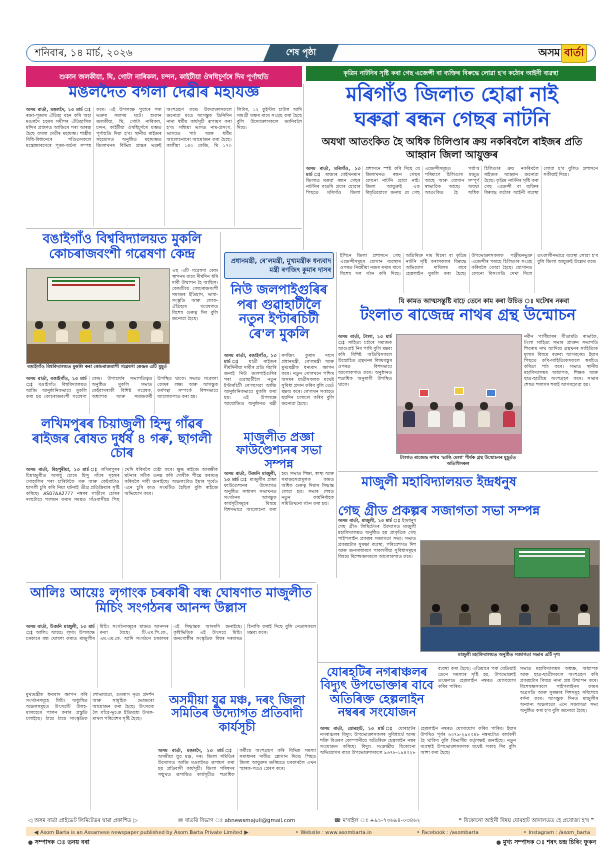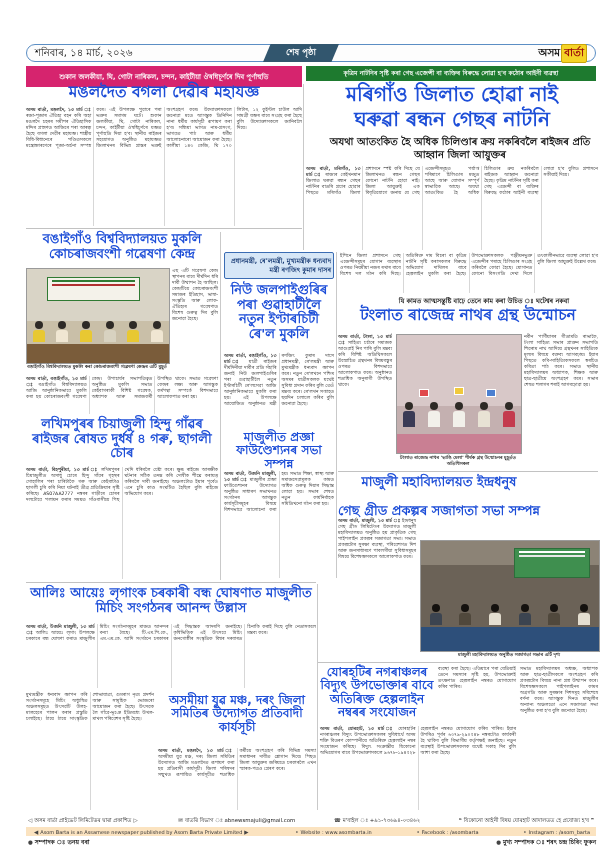--- a/index.html
+++ b/index.html
@@ -82,21 +82,21 @@
 </div>
 
 <div class="abs hl h-lg" style="left:26px;top:84px;width:276px;height:20px;">মঙলদৈত বগলা দেৱীৰ মহাযজ্ঞ</div>
 <div class="abs tiny cols-4" style="left:26px;top:107px;width:276px;height:119px;">
   <span class="dateline">অসম বাৰ্তা, মঙলদৈ, ১৩ মাৰ্চ ঃ</span>
   <span>ৰজা-পূজাৰ ঐতিহ্য বহন কৰি অহা মঙলদৈ চহৰৰ সমীপৰ ঐতিহাসিক মন্দিৰ প্ৰাঙ্গণত আজিৰে পৰা আৰম্ভ হৈছে বগলা দেৱীৰ মহাযজ্ঞ। শাস্ত্ৰীয় বিধি-বিধানেৰে পণ্ডিতসকলে মন্ত্ৰোচ্চাৰণেৰে পূজা-অৰ্চনা সম্পন্ন কৰে। এই উপলক্ষে পুৱাৰে পৰা ভক্তৰ সমাগম ঘটে। শুকান জলকীয়া, ঘি, গোটা নাৰিকল, চন্দন, কাইটীয়া ঔষধিচূৰ্ণৰে যজ্ঞত পূৰ্ণাহুতি দিয়া হ'ব। স্থানীয় ৰাইজৰ সহযোগত অনুষ্ঠিত মহাযজ্ঞত জিলাখনৰ বিভিন্ন প্ৰান্তৰ ভক্তই অংশগ্ৰহণ কৰে। উদ্যোক্তাসকলে জনোৱা মতে আগন্তুক তিনিদিন নানা ধৰ্মীয় কাৰ্যসূচী ৰূপায়ণ কৰা হ'ব। সন্ধিয়া ভাগত নাম-প্ৰসংগ, ভাগৱত পাঠ আৰু ধৰ্মীয় আলোচনাৰো আয়োজন কৰা হৈছে। কালীয়া ১৪৩ কেজি, ঘি ১৭০ লিটাৰ, ১২ কুইণ্টল চাউল আদি সামগ্ৰী যজ্ঞৰ বাবে সংগ্ৰহ কৰা হৈছে বুলি উদ্যোক্তাসকলে জানিবলৈ দিয়ে।</span>
 </div>
 
 <div class="abs hl h-xl" style="left:306px;top:83px;width:292px;">মৰিগাঁও জিলাত হোৱা নাই</div>
 <div class="abs hl h-xl" style="left:306px;top:108px;width:292px;">ঘৰুৱা ৰন্ধন গেছৰ নাটনি</div>
-<div class="abs subhead" style="left:318px;top:136px;width:284px;">অযথা আতংকিত হৈ অধিক চিলিণ্ডাৰ ক্ৰয় নকৰিবলৈ ৰাইজৰ প্ৰতি আহ্বান জিলা আয়ুক্তৰ</div>
+<div class="abs subhead" style="left:310px;top:136px;width:284px;">অযথা আতংকিত হৈ অধিক চিলিণ্ডাৰ ক্ৰয় নকৰিবলৈ ৰাইজৰ প্ৰতি আহ্বান জিলা আয়ুক্তৰ</div>
 <div class="abs tiny cols-5" style="left:306px;top:166px;width:292px;height:84px;">
   <span class="dateline">অসম বাৰ্তা, মৰিগাঁও, ১৩ মাৰ্চ ঃ</span>
   <span>ৰাজ্যৰ কেইখনমান জিলাত ঘৰুৱা ৰন্ধন গেছৰ নাটনিৰ বাতৰি প্ৰচাৰ হোৱাৰ পিছতে মৰিগাঁও জিলা প্ৰশাসনে স্পষ্ট কৰি দিছে যে জিলাখনত ৰন্ধন গেছৰ কোনো নাটনি হোৱা নাই। জিলা আয়ুক্তই এক বিবৃতিযোগে জনায় যে গেছ এজেন্সীসমূহত পৰ্যাপ্ত পৰিমাণে চিলিণ্ডাৰ মজুত আছে আৰু যোগান সম্পূৰ্ণ স্বাভাৱিক আছে। অযথা আতংকিত হৈ অধিক চিলিণ্ডাৰ ক্ৰয় নকৰিবলৈ ৰাইজক আহ্বান জনোৱা হৈছে। কৃত্ৰিম নাটনিৰ সৃষ্টি কৰা গেছ এজেন্সী বা ব্যক্তিৰ বিৰুদ্ধে কঠোৰ আইনী ব্যৱস্থা লোৱা হ'ব বুলিও প্ৰশাসনে সকীয়াই দিয়ে।</span>
 </div>
 <div class="abs tiny cols-4" style="left:340px;top:253px;width:258px;height:40px;">
   <span>ইপিনে জিলা প্ৰশাসনে গেছ এজেন্সীসমূহৰ যোগান ব্যৱস্থাৰ ওপৰত নিয়মীয়া নজৰ ৰখাৰ বাবে বিশেষ দল গঠন কৰি দিছে। অতিৰিক্ত দাম বিচৰা বা কৃত্ৰিম নাটনি সৃষ্টি কৰাসকলৰ বিৰুদ্ধে অভিযোগ দাখিলৰ বাবে হেল্পলাইন মুকলি কৰা হৈছে। উপভোক্তাসকলক পঞ্জীয়নভুক্ত এজেন্সীৰ পৰাহে চিলিণ্ডাৰ সংগ্ৰহ কৰিবলৈ কোৱা হৈছে। যোগানত কোনো বিসংগতি দেখা দিলে তৎকালীনভাৱে ব্যৱস্থা লোৱা হ'ব বুলি জিলা আয়ুক্তই উল্লেখ কৰে।</span>
 </div>
 
 <div class="abs vline" style="left:303px;top:84px;height:166px;"></div>
 <div class="abs hline" style="left:26px;top:228px;width:276px;"></div>

